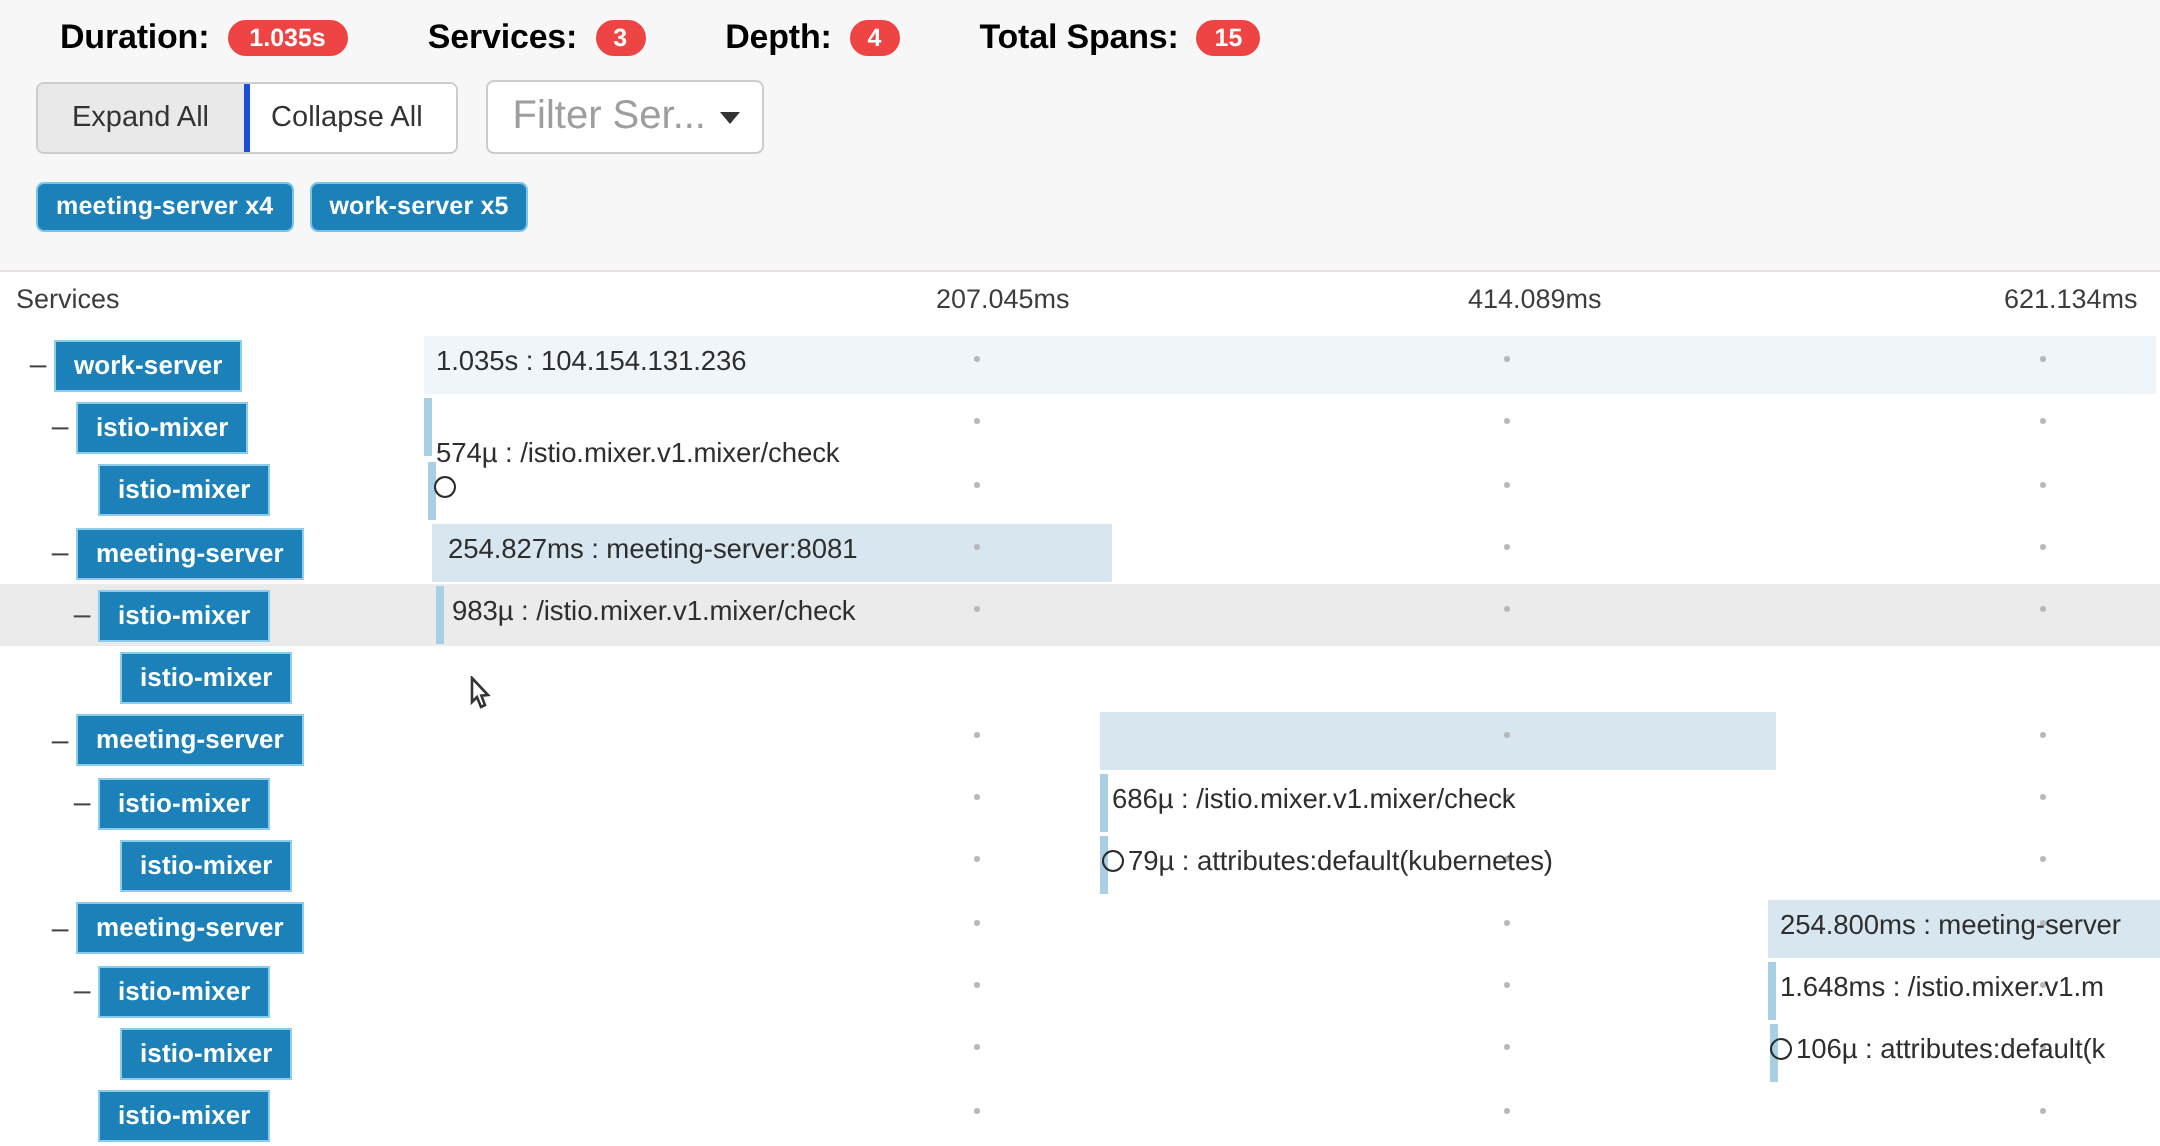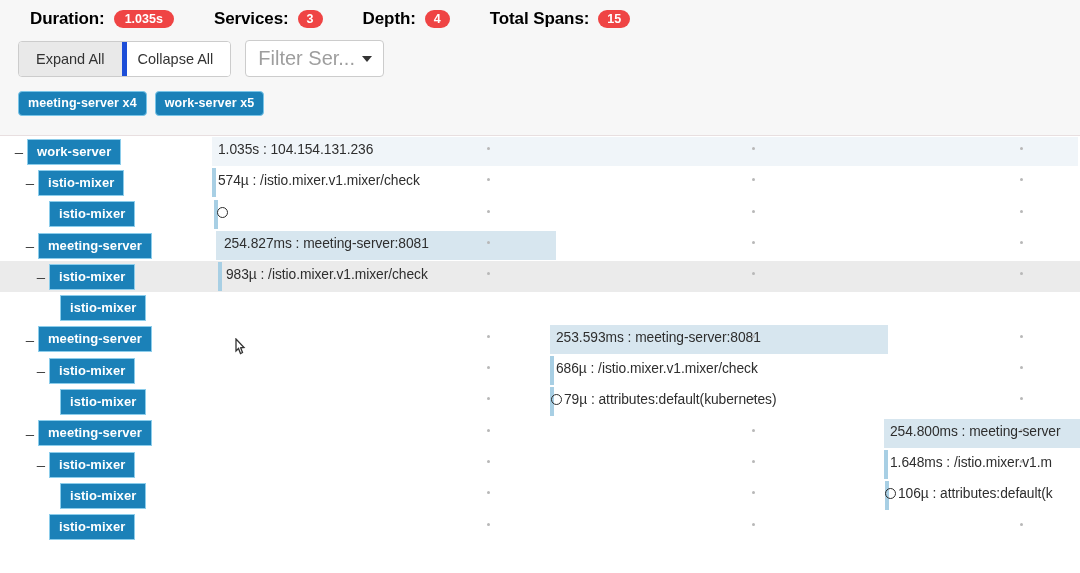--- a/index.html
+++ b/index.html
@@ -78,21 +78,21 @@
     background: #ffffff;
     border: none;
     cursor: pointer;
     font-family: "Liberation Sans", sans-serif;
     white-space: nowrap;
   }
   .btn.active {
     background: #e9e9e9;
   }
   .btn + .btn {
-    border-left: 5px solid #1d4ed8;
+    border-left: 3px solid #1d4ed8;
     padding-left: 11px;
   }
   .filter-select {
     display: flex;
     align-items: center;
     justify-content: space-between;
     border: 1px solid #cccccc;
     border-radius: 4px;
     background: #ffffff;
     width: 139px;
@@ -292,20 +292,24 @@
     </div>
   </div>
 
   <div class="service-tags" id="service-tags">
       <span class="svc-tag">meeting-server x4</span>
       <span class="svc-tag">work-server x5</span>
     </div>
 </div>
 
 <div class="timeline">
+  <div class="tl-header">
+    <span class="tl-header-label">Services</span>
+    <span id="tick-labels"><span class="tick-label" style="left: 468px;">207.045ms</span><span class="tick-label" style="left: 734px;">414.089ms</span><span class="tick-label" style="left: 1002px;">621.134ms</span></span>
+  </div>
   <div class="rows" id="span-rows">
       <div class="row">
         <div class="svc-cell" style="left: 12px;">
           <span class="toggle">–</span>
           <span class="svc-chip">work-server</span>
         </div>
         <div class="tl-cell">
           <div class="bar-bg faint" style="left: 0px; width: 866px;"></div>
           <div class="dot-marker" style="left: 275px;"></div>
           <div class="dot-marker" style="left: 540px;"></div>
@@ -316,21 +320,21 @@
       <div class="row">
         <div class="svc-cell" style="left: 23px;">
           <span class="toggle">–</span>
           <span class="svc-chip">istio-mixer</span>
         </div>
         <div class="tl-cell">
           <div class="bar-edge" style="left: 0px;"></div>
           <div class="dot-marker" style="left: 275px;"></div>
           <div class="dot-marker" style="left: 540px;"></div>
           <div class="dot-marker" style="left: 808px;"></div>
-          <span class="span-text" style="left: 6px;">574µ : /istio.mixer.v1.mixer/check</span>
+          <span class="span-text" style="left: 6px; margin-top: 15px;">574µ : /istio.mixer.v1.mixer/check</span>
         </div>
       </div>
       <div class="row">
         <div class="svc-cell" style="left: 34px;">
           <span class="toggle empty">–</span>
           <span class="svc-chip">istio-mixer</span>
         </div>
         <div class="tl-cell">
           <div class="bar-edge" style="left: 2px;"></div>
           <div class="dot-marker" style="left: 275px;"></div>
@@ -374,21 +378,20 @@
       <div class="row">
         <div class="svc-cell" style="left: 23px;">
           <span class="toggle">–</span>
           <span class="svc-chip">meeting-server</span>
         </div>
         <div class="tl-cell">
           <div class="bar-bg" style="left: 338px; width: 338px;"></div>
           <div class="dot-marker" style="left: 275px;"></div>
           <div class="dot-marker" style="left: 540px;"></div>
           <div class="dot-marker" style="left: 808px;"></div>
-          <span class="span-text" style="left: 344px;">253.593ms : meeting-server:8081</span>
         </div>
       </div>
       <div class="row">
         <div class="svc-cell" style="left: 34px;">
           <span class="toggle">–</span>
           <span class="svc-chip">istio-mixer</span>
         </div>
         <div class="tl-cell">
           <div class="bar-edge" style="left: 338px;"></div>
           <div class="dot-marker" style="left: 275px;"></div>

